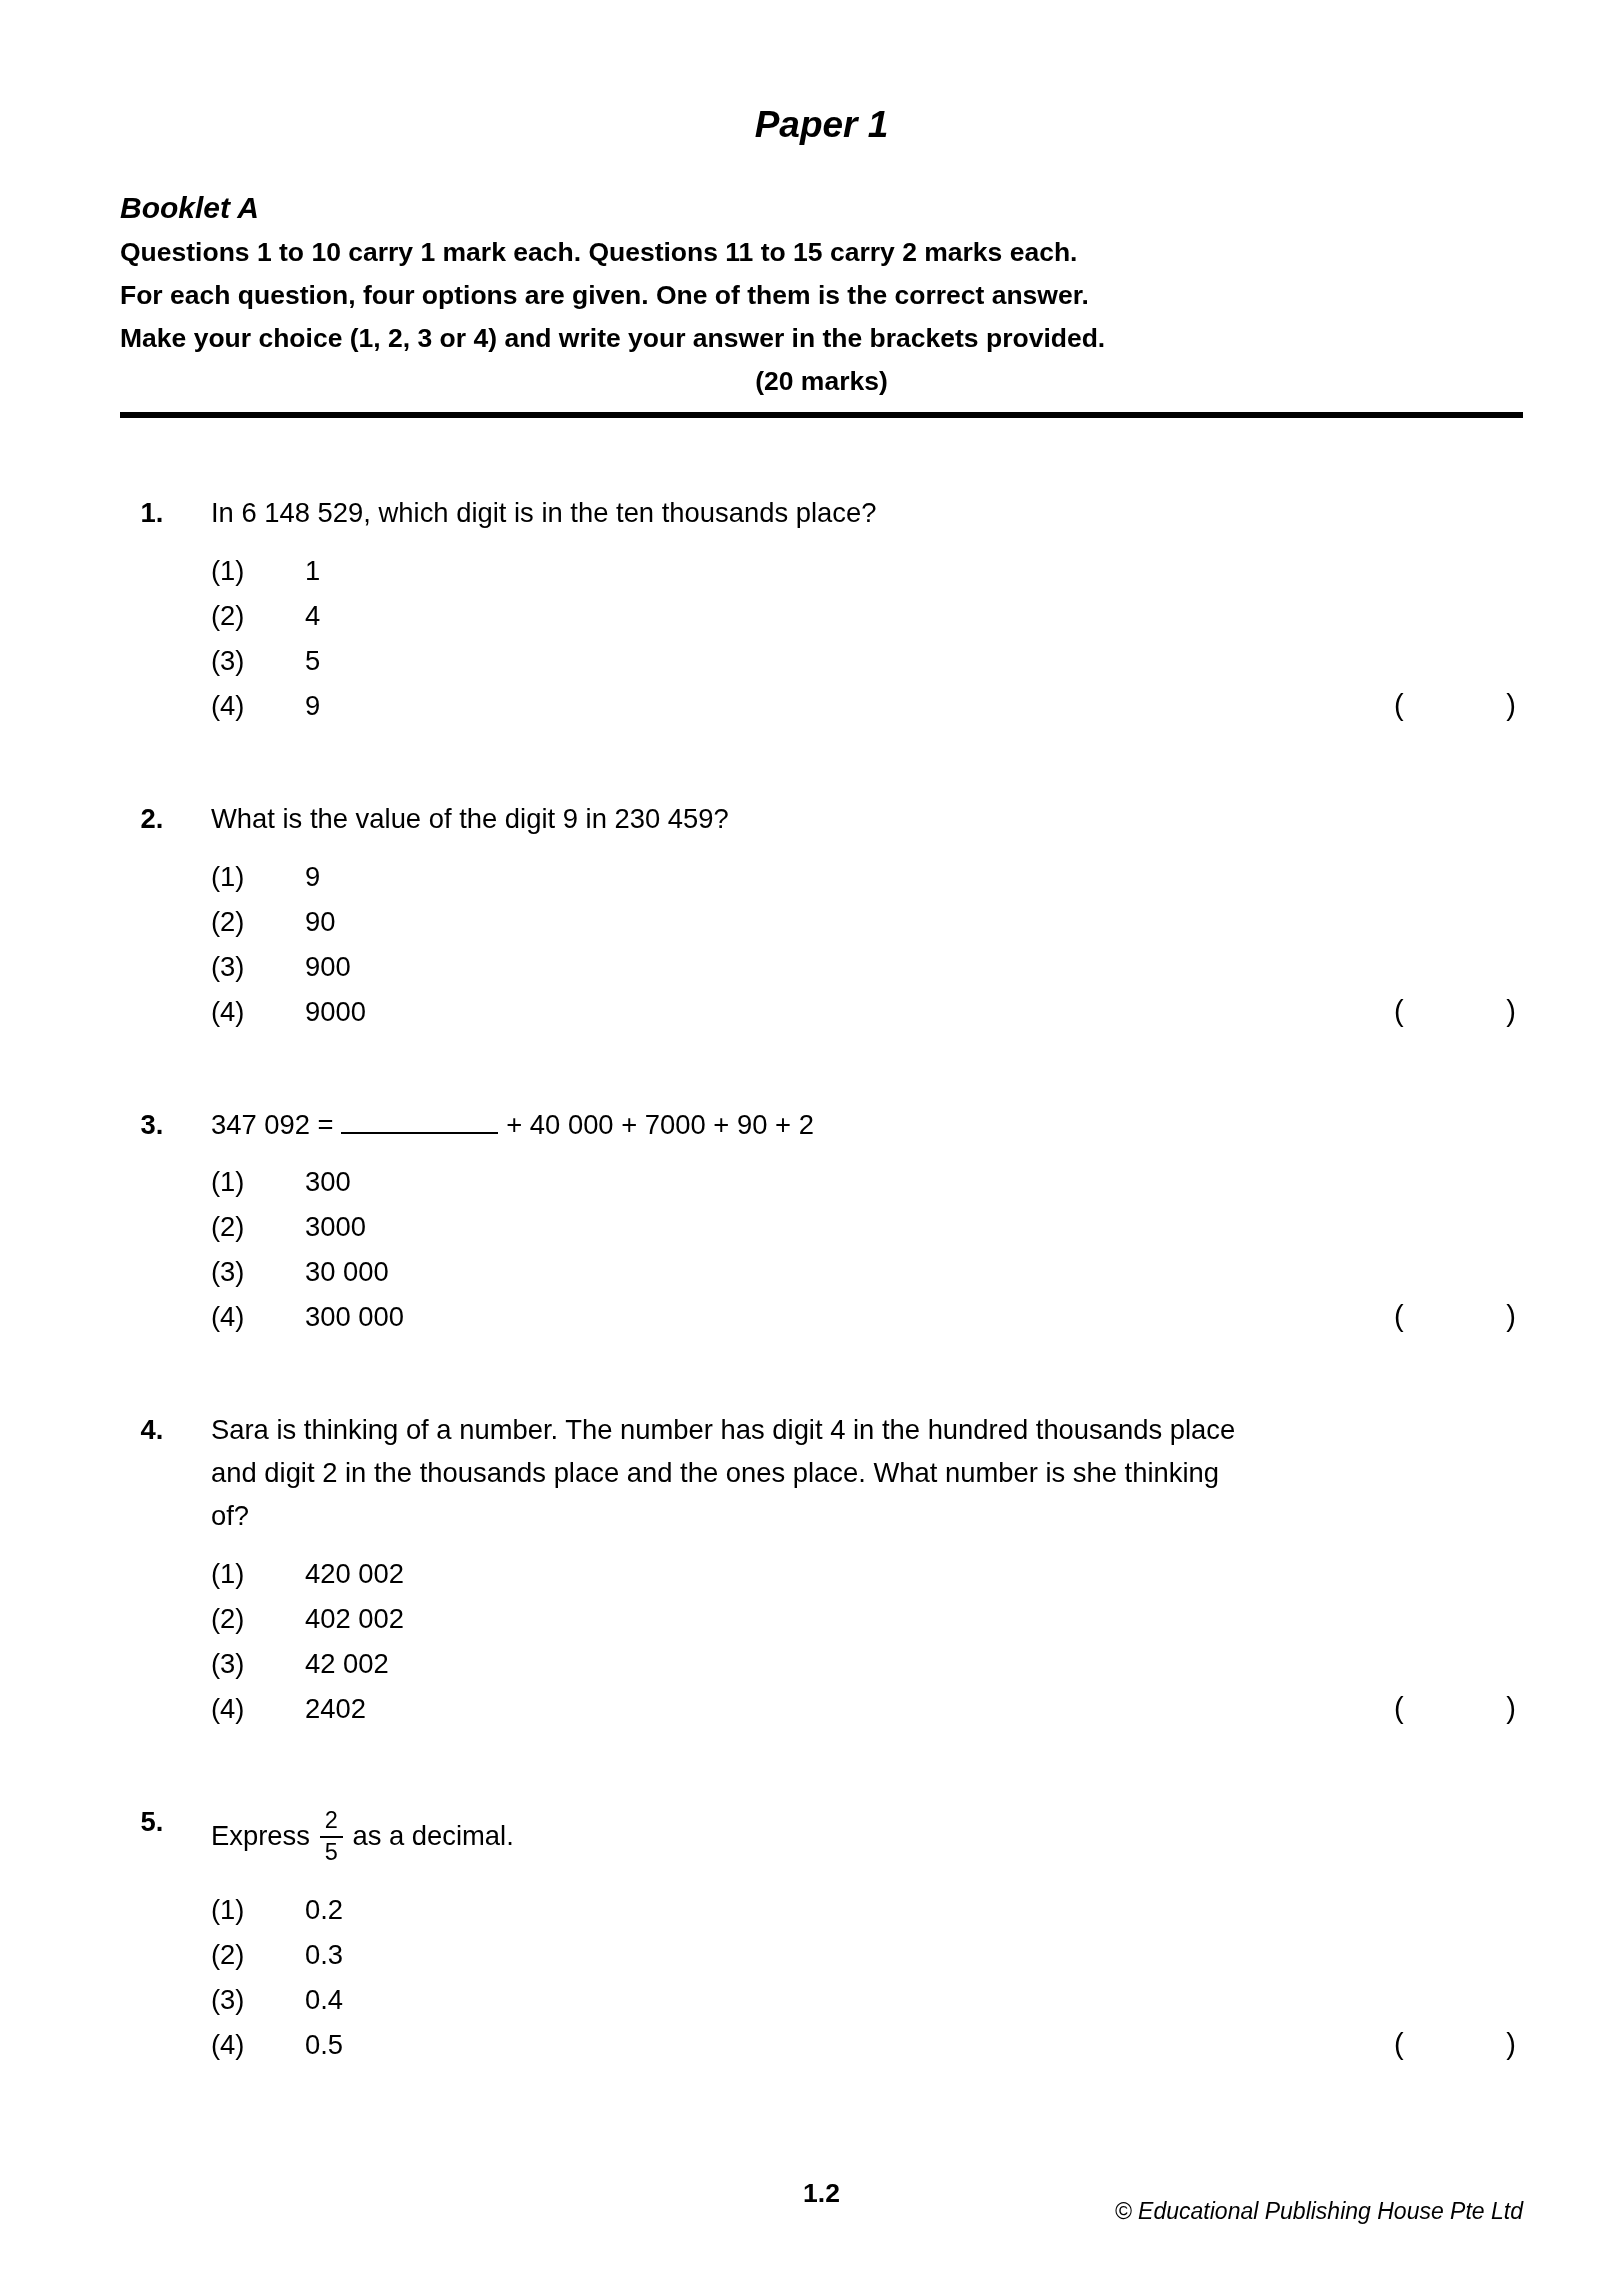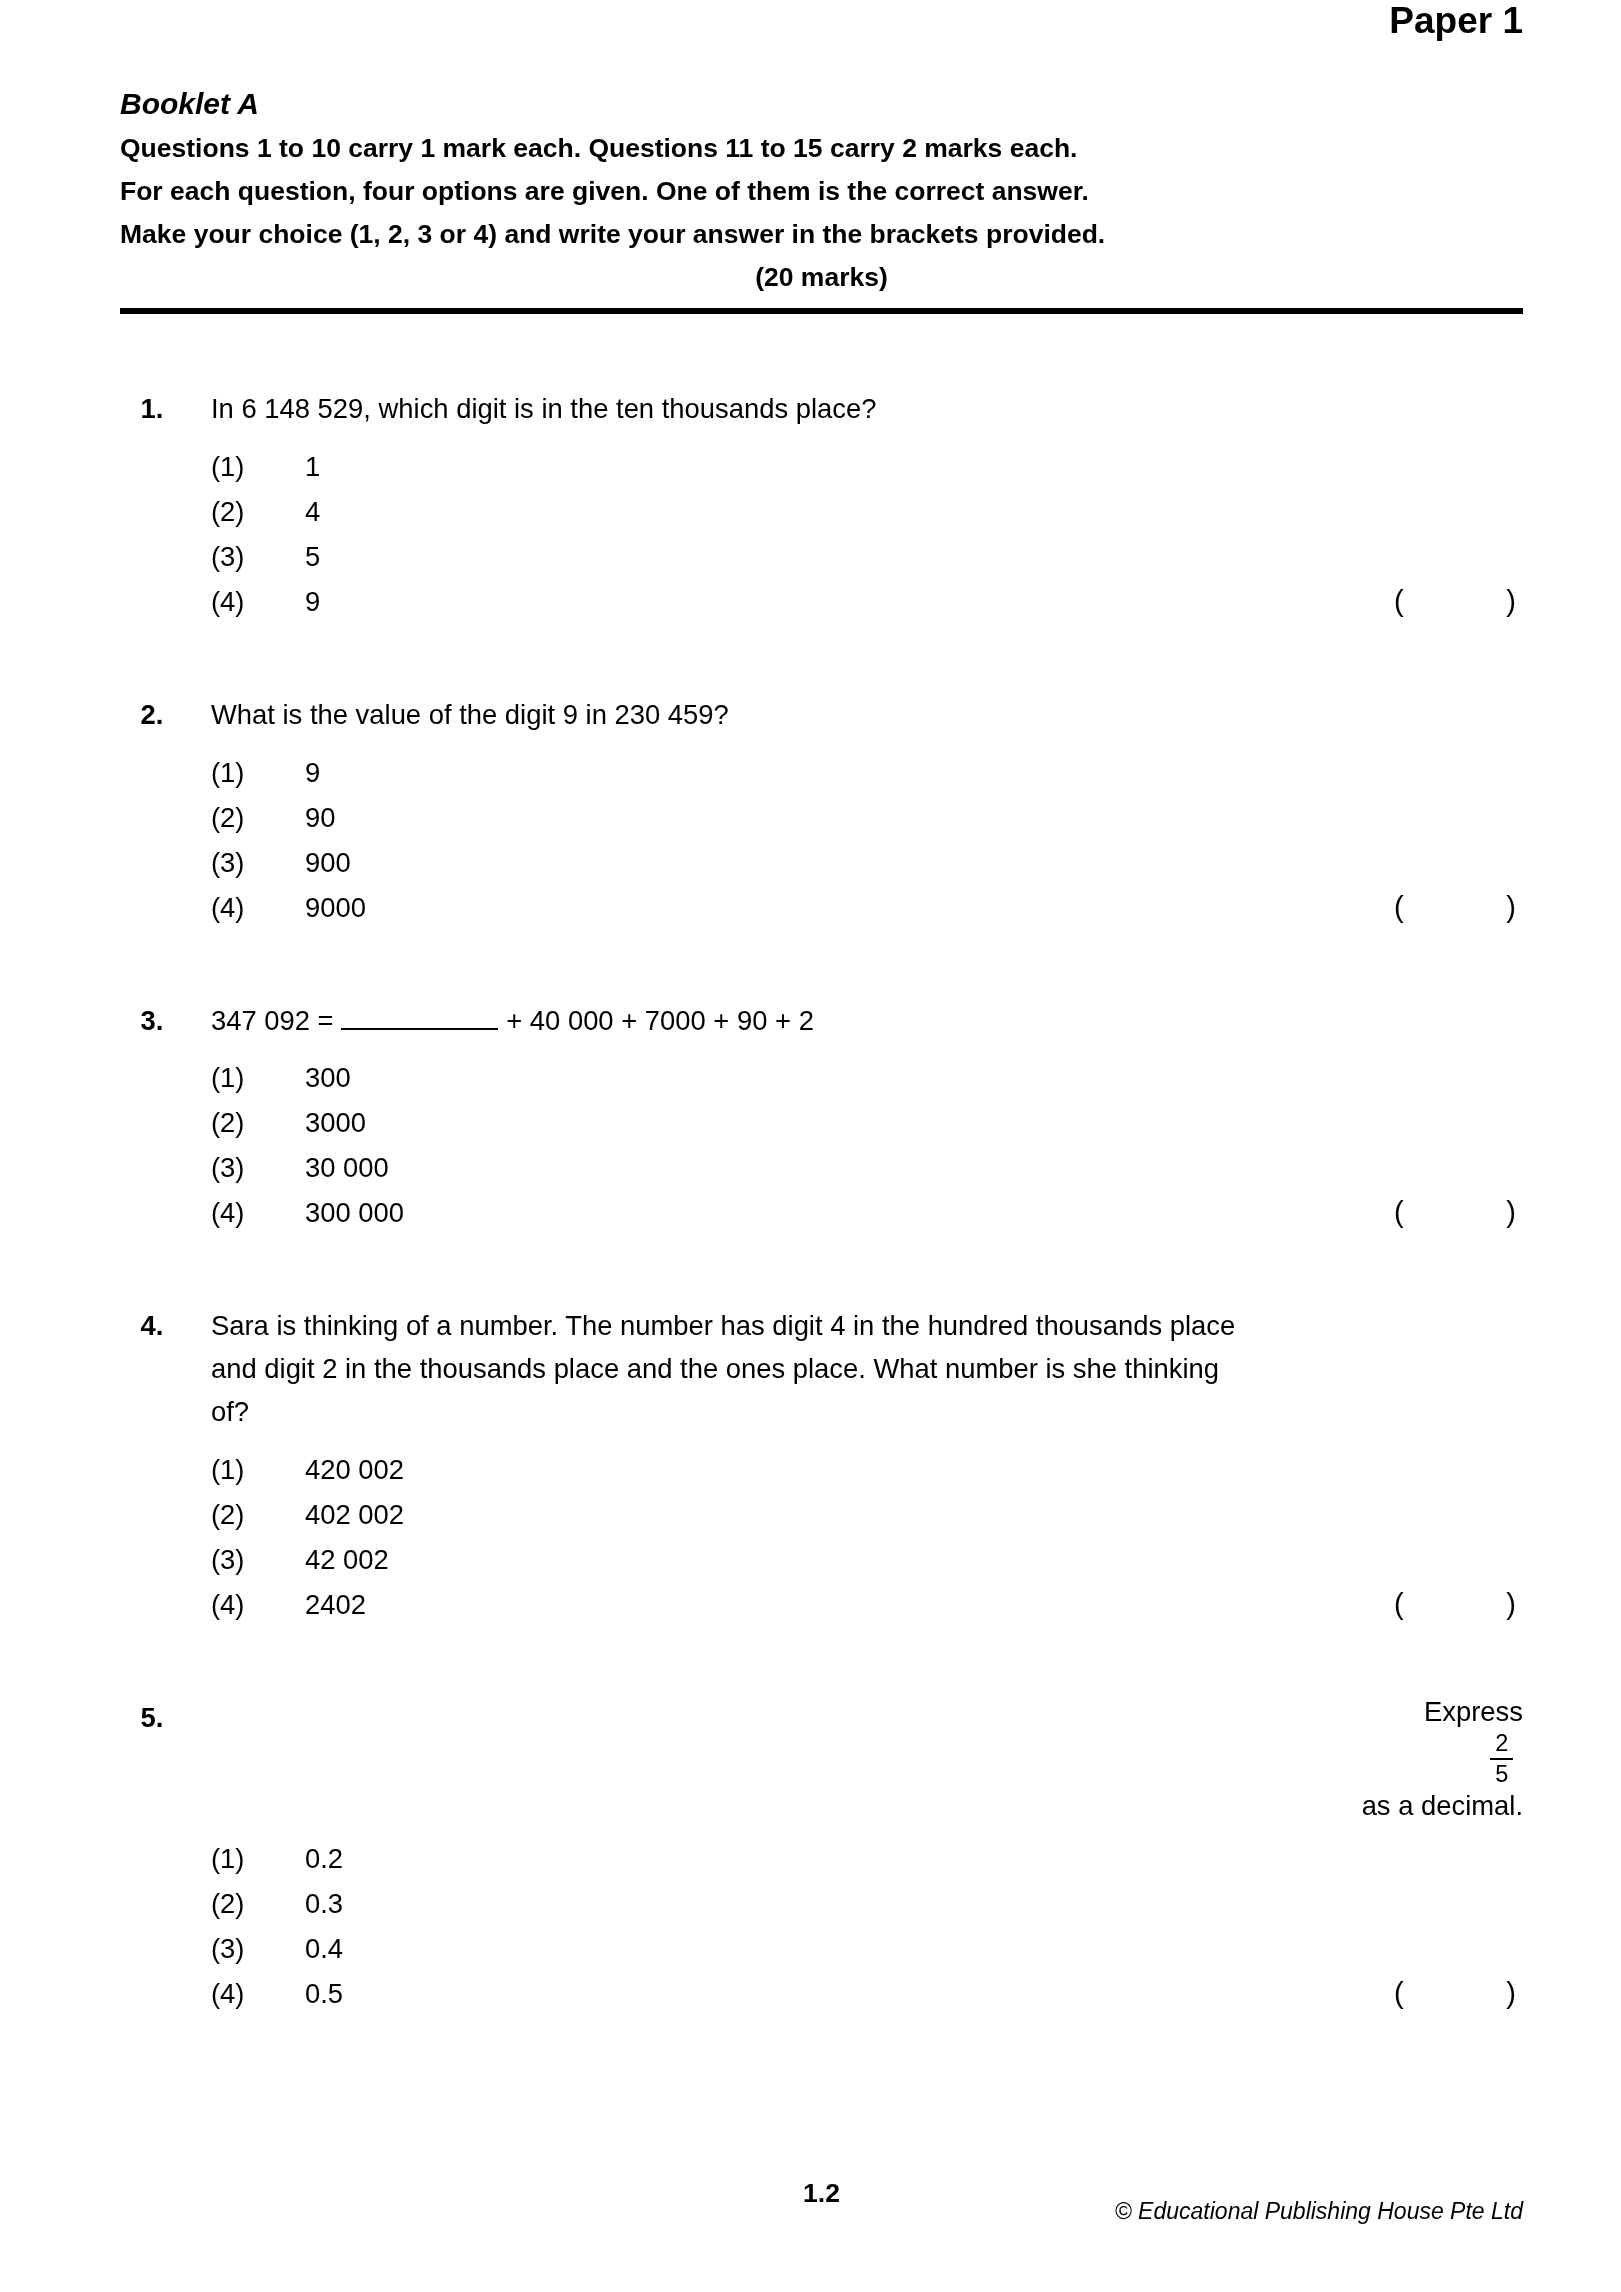--- a/index.html
+++ b/index.html
@@ -7,23 +7,25 @@
   body {
     width:1621px; height:2293px;
     position:relative;
     font-family:"Liberation Sans", sans-serif;
     color:#000;
     overflow:hidden;
   }
   .content { padding:0 98px 0 120px; position:relative; }
 
   .paper-title {
-    text-align:right;
+    text-align:center;
     font-size:37px;
     font-weight:700;
+    padding-top:104px;
+    font-style:italic;
   }
   .booklet-heading {
     font-size:30px;
     font-weight:700;
     margin-top:45px;
     font-style:italic;
   }
   .instructions { margin-top:5.9px; }
   .instruction {
     font-size:26.5px;
@@ -70,21 +72,21 @@
   }
 
   .blank {
     display:inline-block;
     width:157px;
     height:0.9em;
     border-bottom:2.9px solid #000;
     margin:0 7.8px;
     vertical-align:baseline;
   }
-  .frac-row { display:flex; align-items:flex-end; line-height:1.2; min-height:73px;flex-direction:column; }
+  .frac-row { display:flex; align-items:center; line-height:1.2; min-height:73px; }
   .frac {
     display:inline-flex;
     flex-direction:column;
     align-items:center;
     font-size:23.5px;
     line-height:1.25;
     margin:0 9.8px;
   }
   .frac-num { border-bottom:2px solid #000; padding:0 4.9px; }
   .frac-den { padding:0 4.9px; }

